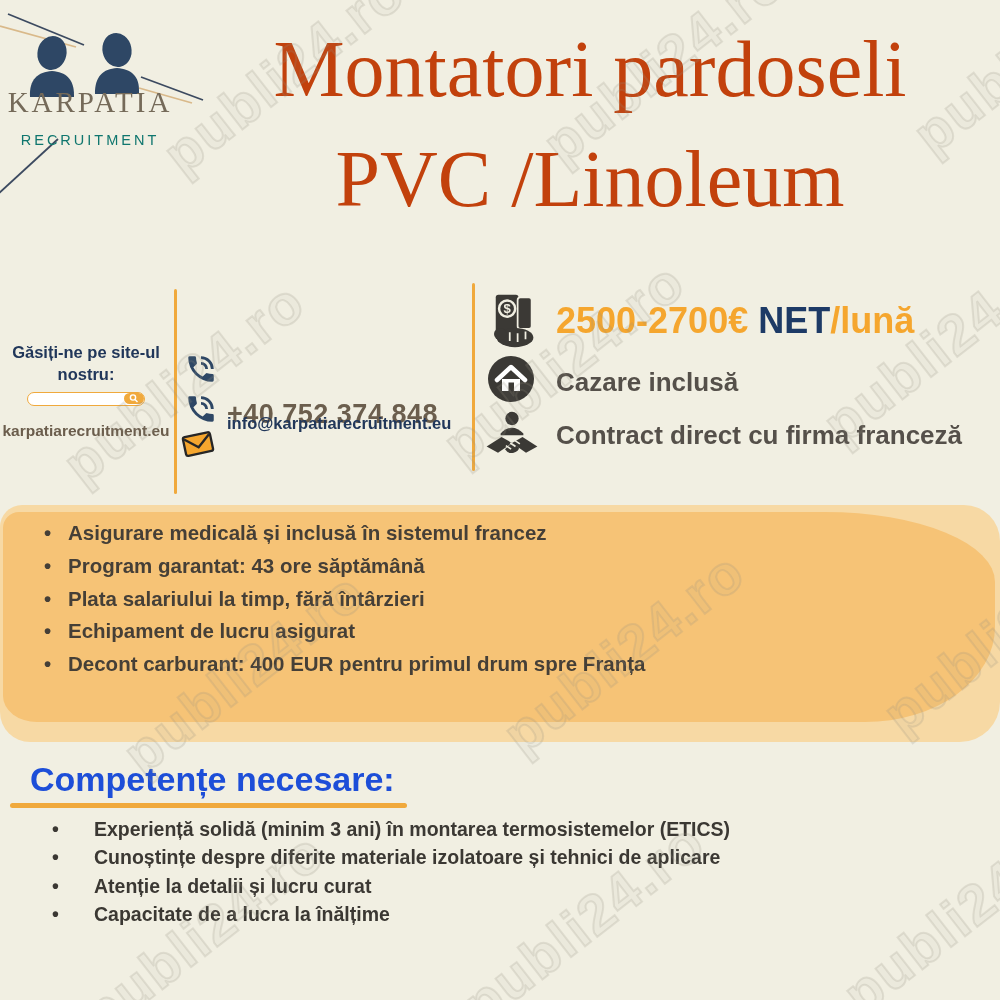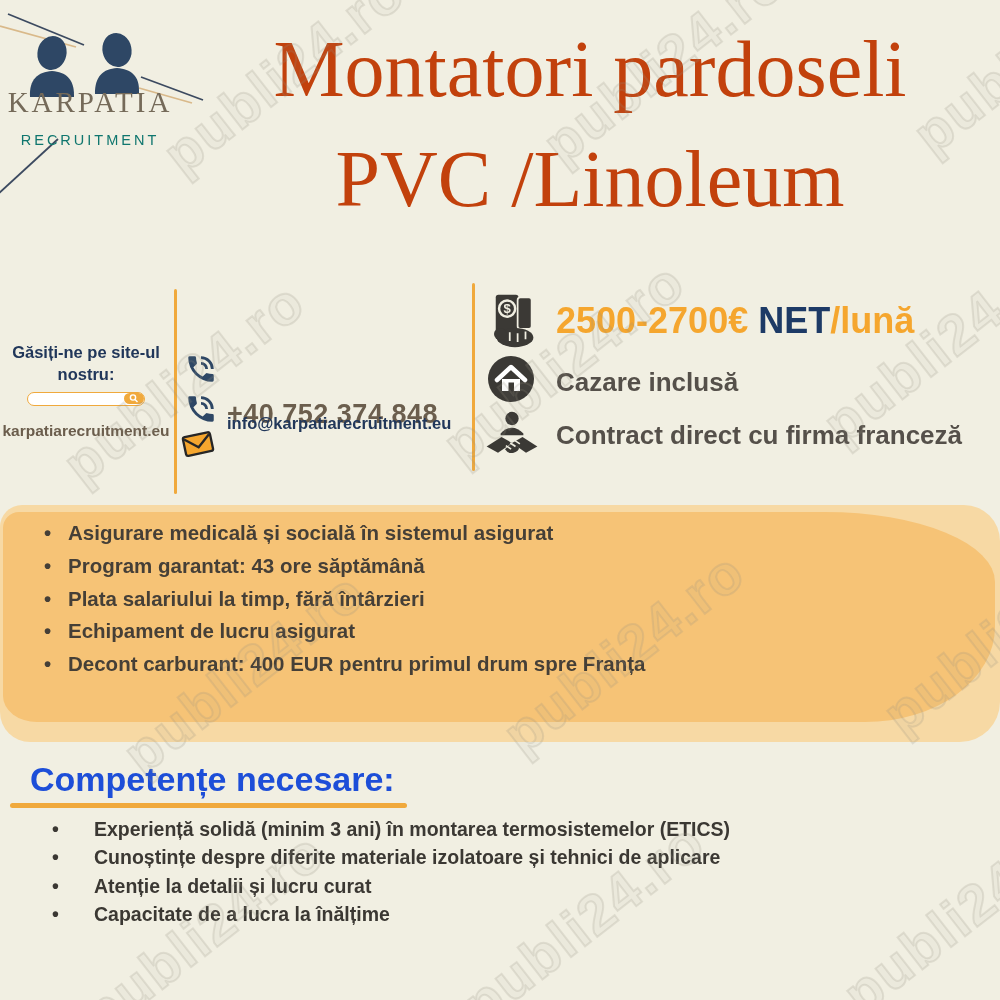--- a/index.html
+++ b/index.html
@@ -201,21 +201,21 @@
       <path d="M12,22.5 q2,3 5,2 q3,-1 3,-3 l-4,-2.5 z"></path>
     </g>
     <path d="M12.5,20.5 l3,2 M15,19 l3,2 M17.5,17.5 l3,2" stroke="#f1efe2" stroke-width="0.9" fill="none"></path>
   </svg>
   <div class="benefit-txt" style="top:420px;">Contract direct cu firma franceză</div>
 
   <div class="band">
     <div class="band-inner"></div>
   </div>
   <ul class="band-list">
-    <li>Asigurare medicală și socială în sistemul asigurat</li>
+    <li>Asigurare medicală și inclusă în sistemul francez</li>
     <li>Program garantat: 43 ore săptămână</li>
     <li>Plata salariului la timp, fără întârzieri</li>
     <li>Echipament de lucru asigurat</li>
     <li>Decont carburant: 400 EUR pentru primul drum spre Franța</li>
   </ul>
 
   <div class="skills-heading">Competențe necesare:</div>
   <div class="skills-underline"></div>
   <ul class="skills-list">
     <li>Experiență solidă (minim 3 ani) în montarea termosistemelor (ETICS)</li>

